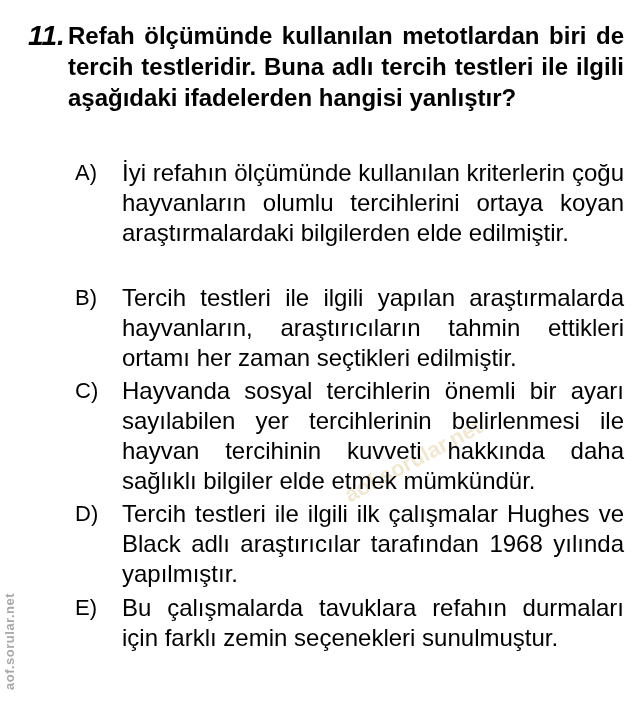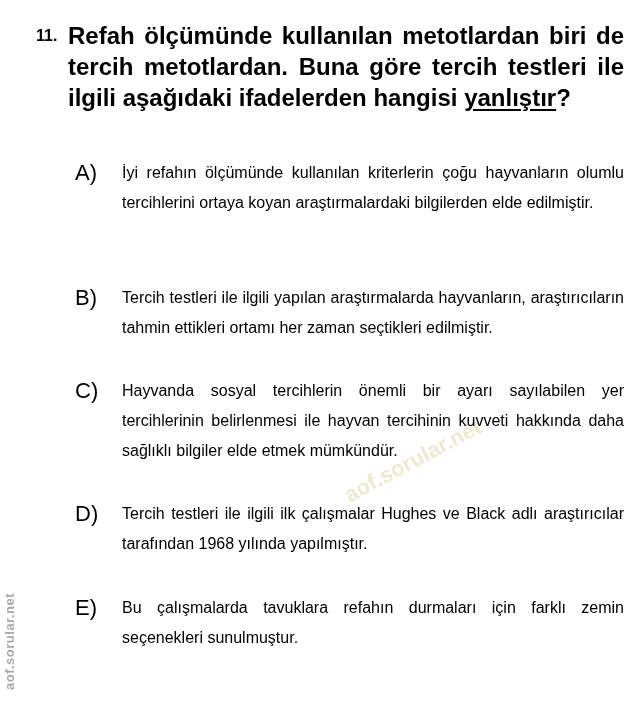--- a/index.html
+++ b/index.html
@@ -16,60 +16,60 @@
       color: #000000;
     }
     .question {
       position: absolute;
       left: 20px;
       top: 20px;
       width: 604px;
     }
     .q-number {
       position: absolute;
-      left: 16px;
+      left: 8px;
       top: 0;
       font-weight: bold;
-      font-size: 16px;
+      font-size: 28px;
       line-height: 31px;
+      font-style: italic;
     }
     .q-stem {
       position: absolute;
       left: 48px;
       top: 0;
       width: 556px;
       font-weight: bold;
       font-size: 24px;
       line-height: 31px;
       text-align: justify;
       text-align-last: left;
     }
     .q-stem .underline {
-      text-decoration: underline;
       text-decoration-thickness: 2px;
       text-underline-offset: 3px;
     }
     .option {
       position: absolute;
       left: 75px;
       width: 549px;
     }
     .opt-letter {
       position: absolute;
       left: 0;
       top: 0;
       font-size: 22px;
       line-height: 30px;
     }
     .opt-text {
       position: absolute;
       left: 47px;
       top: 0;
       width: 502px;
-      font-size: 16px;
+      font-size: 24px;
       line-height: 30px;
       text-align: justify;
       text-align-last: left;
     }
     .side-watermark {
       position: absolute;
       left: 2px;
       top: 690px;
       transform-origin: 0 0;
       transform: rotate(-90deg);
@@ -94,21 +94,21 @@
     }
     .option, .question { z-index: 1; }
   </style>
 </head>
 <body>
 
 <div class="center-watermark">aof.sorular.net</div>
 
 <div class="question">
   <span class="q-number">11.</span>
-  <div class="q-stem"><span>Refah ölçümünde kullanılan metotlardan biri de tercih metotlardan. Buna göre tercih testleri ile ilgili aşağıdaki ifadelerden hangisi </span><span class="underline">yanlıştır</span><span>?</span></div>
+  <div class="q-stem"><span>Refah ölçümünde kullanılan metotlardan biri de tercih testleridir. Buna adlı tercih testleri ile ilgili aşağıdaki ifadelerden hangisi </span><span class="underline">yanlıştır</span><span>?</span></div>
 </div>
 
 <div class="option" style="top:158px;">
   <span class="opt-letter">A)</span>
   <div class="opt-text">İyi refahın ölçümünde kullanılan kriterlerin çoğu hayvanların olumlu tercihlerini ortaya koyan araştırmalardaki bilgilerden elde edilmiştir.</div>
 </div>
 
 <div class="option" style="top:283px;">
   <span class="opt-letter">B)</span>
   <div class="opt-text">Tercih testleri ile ilgili yapılan araştırmalarda hayvanların, araştırıcıların tahmin ettikleri ortamı her zaman seçtikleri edilmiştir.</div>

